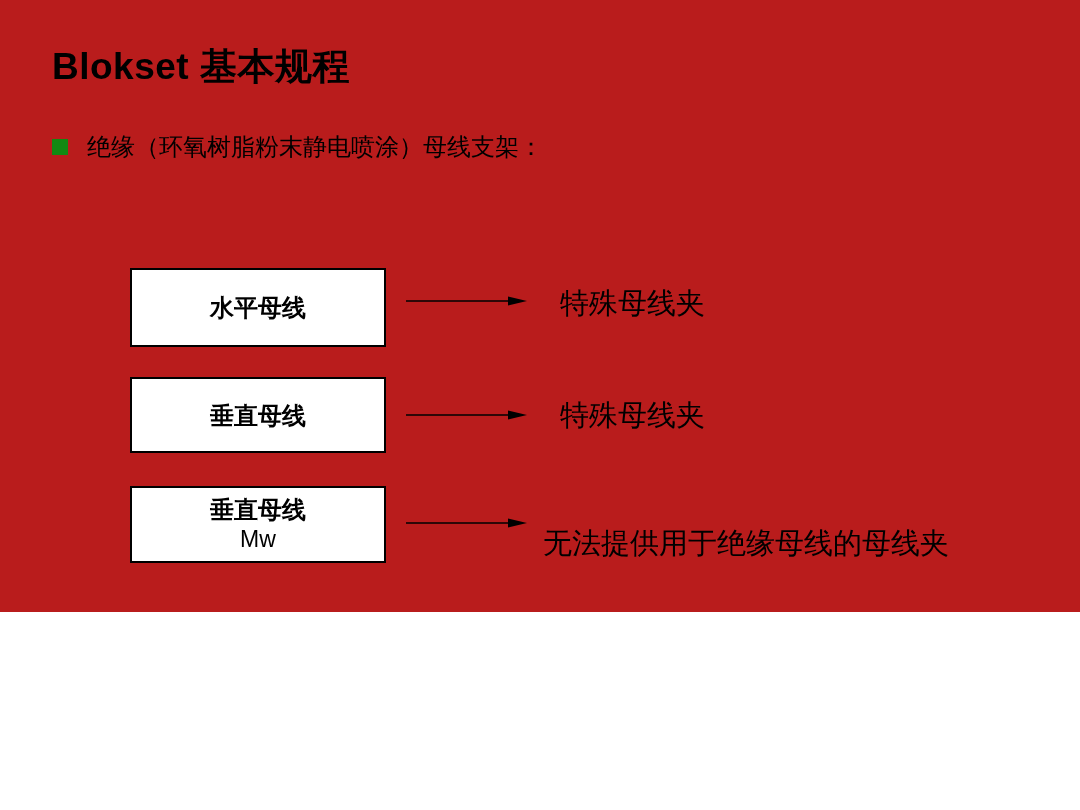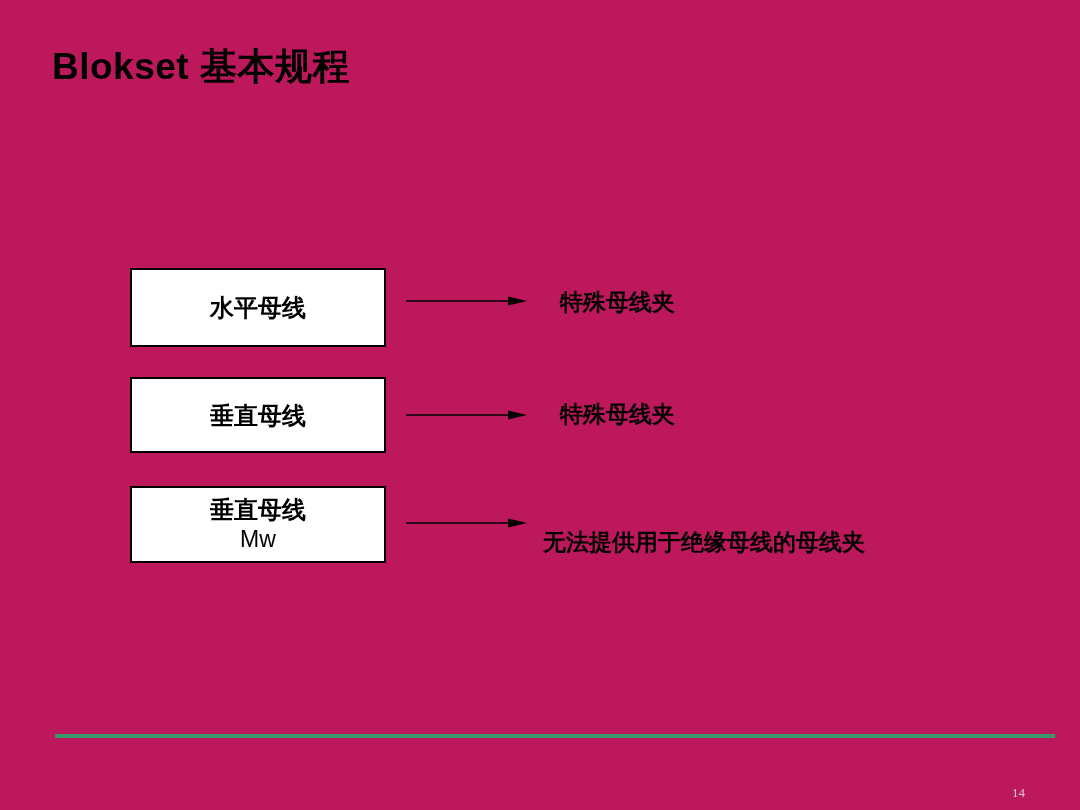--- a/index.html
+++ b/index.html
@@ -1,20 +1,20 @@
 <!DOCTYPE html>
 <html style="--bullet-green: #128912; --divider-green: #37996B;"><head>
 <meta charset="utf-8">
 <style>
   html, body { margin: 0; padding: 0; background: #ffffff; }
   .slide {
     position: relative;
     width: 1080px;
-    height: 810px;
-    background: #be185d;
+    height: 612px;
+    background: #b91c1c;
     overflow: hidden;
     font-family: "Liberation Sans", sans-serif;
     color: #000000;
   }
 
   .title {
     position: absolute;
     left: 52px;
     top: 42px;
     font-size: 37px;
@@ -78,24 +78,23 @@
     width: 125px;
     height: 16px;
   }
   .arrow-1 { top: 293px; }
   .arrow-2 { top: 407px; }
   .arrow-3 { top: 515px; }
 
   .result-label {
     position: absolute;
     font-family: "Liberation Serif", serif;
-    font-size: 23px;
+    font-size: 29px;
     line-height: 28px;
     white-space: nowrap;
-    font-weight: bold;
   }
   .result-1 { left: 560px; top: 289px; }
   .result-2 { left: 560px; top: 401px; }
   .result-3 { left: 543px; top: 529px; }
 
   .footer-divider {
     position: absolute;
     left: 55px;
     top: 734px;
     width: 1000px;
@@ -112,20 +111,24 @@
     font-family: "Liberation Serif", serif;
   }
 </style>
 </head>
 <body>
 
 <div class="slide">
 
   <div class="title">Blokset 基本规程</div>
 
+  <div class="bullet-row">
+    <div class="bullet-square"></div>
+    <div class="bullet-text">绝缘（环氧树脂粉末静电喷涂）母线支架：</div>
+  </div>
 
   <div class="flow-box box-1">
     <div class="l1">水平母线</div>
   </div>
   <svg class="arrow arrow-1" viewBox="0 0 125 16" xmlns="http://www.w3.org/2000/svg">
     <line x1="1" y1="8" x2="106" y2="8" stroke="#000000" stroke-width="1.6"></line>
     <polygon points="122,8 103,3.4 103,12.6" fill="#000000"></polygon>
   </svg>
   <div class="result-label result-1">特殊母线夹</div>
 

